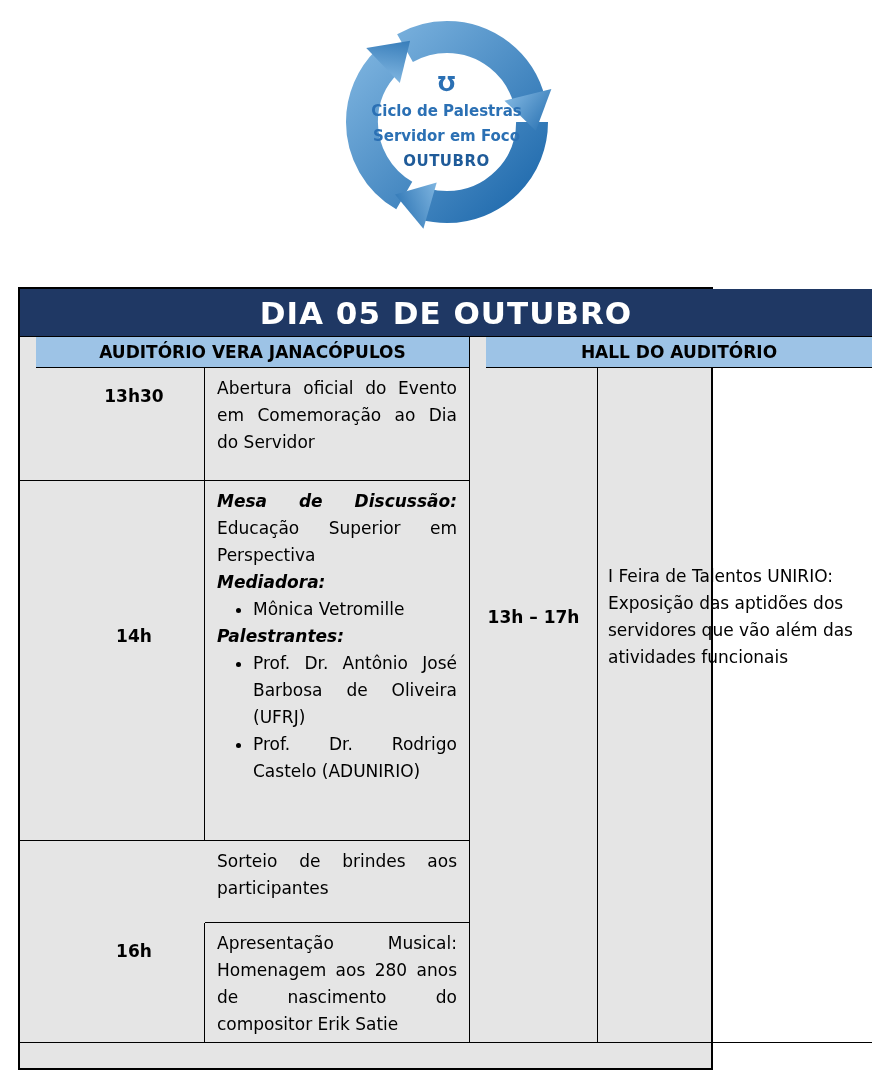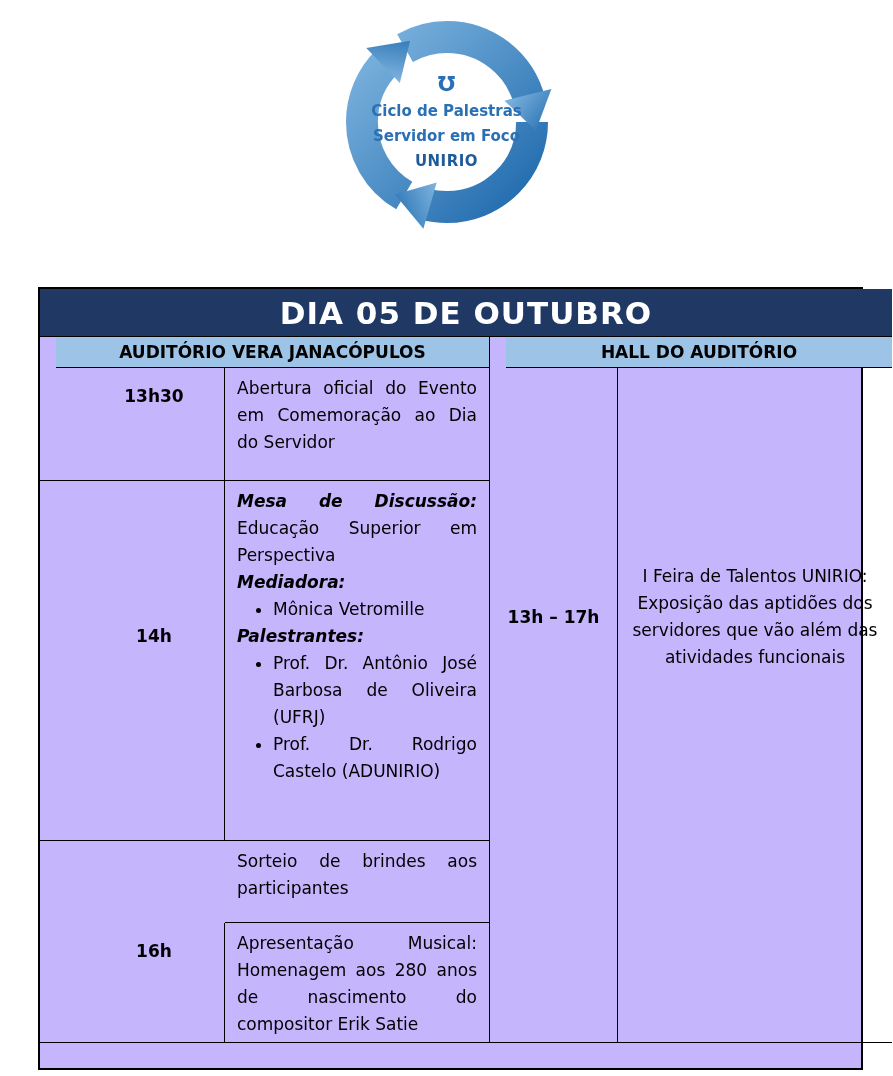--- a/index.html
+++ b/index.html
@@ -24,27 +24,27 @@
     display: flex; flex-direction: column; align-items: center; justify-content: center;
     text-align: center; gap: 7px; z-index: 2;
   }
   .logo-symbol { color: #2B70B4; font-size: 21px; font-weight: bold; line-height: 1; }
   .logo-line1 { color: #2B70B4; font-size: 15px; font-weight: bold; }
   .logo-line2 { color: #2B70B4; font-size: 15px; font-weight: bold; }
   .logo-line3 { color: #1F5B99; font-size: 15px; font-weight: bold; letter-spacing: 0.5px; }
 
   
   .schedule {
-    position: absolute; left: 38px; top: 287px;
-    width: 825px;
+    position: absolute; left: 18px; top: 287px;
+    width: 695px;
     display: grid;
     grid-template-columns: 185px 265px 128px 274px;
     grid-template-rows: 48px 31px 113px 360px 82px 120px 25px;
     border: 2px solid #000;
-    background: #c4b5fd;
+    background: #e5e5e5;
   }
   .title-cell {
     grid-column: 1 / 5; grid-row: 1;
     background: #1F3864; color: #fff;
     display: flex; align-items: center; justify-content: center;
     font-size: 31px; font-weight: bold; letter-spacing: 1px;
     border-bottom: 1px solid #000;
   }
   .sub {
     background: #9DC3E6; font-weight: bold; font-size: 17px;
@@ -81,21 +81,21 @@
     border-right: 1px solid #000; border-bottom: 1px solid #000;
     display: flex; justify-content: center; align-items: center;
     font-weight: bold; font-size: 17px; white-space: nowrap;
   }
   .right-time > span { transform: translateY(-88px); }
 
   .right-desc {
     grid-column: 4; grid-row: 3 / 7;
     border-bottom: 1px solid #000;
     display: flex; align-items: center;
-    padding: 0 10px; font-size: 17px; line-height: 27px; text-align: center;
+    padding: 0 10px; font-size: 17px; line-height: 27px;
   }
   .right-desc > div { transform: translateY(-88px); }
 
   .empty-row { grid-column: 1 / 5; grid-row: 7; }
 
   .r3 { grid-row: 3; } .r4 { grid-row: 4; } .r5 { grid-row: 5; } .r6 { grid-row: 6; }
 </style>
 </head>
 <body>
 
@@ -112,21 +112,21 @@
       <g fill="url(#ringGrad)">
         <polygon points="183,113 233,113 207,151" transform="rotate(106 120 120)"></polygon>
         <polygon points="183,113 233,113 207,151" transform="rotate(226 120 120)"></polygon>
         <polygon points="183,113 233,113 207,151" transform="rotate(346 120 120)"></polygon>
       </g>
     </svg>
     <div class="logo-text">
       <div class="logo-symbol">℧</div>
       <div class="logo-line1">Ciclo de Palestras</div>
       <div class="logo-line2">Servidor em Foco</div>
-      <div class="logo-line3">UNIRIO</div>
+      <div class="logo-line3">OUTUBRO</div>
     </div>
   </div>
 </div>
 
 <div class="schedule">
 
   <div class="title-cell">DIA 05 DE OUTUBRO</div>
 
   <div class="sub sub-left">AUDITÓRIO VERA JANACÓPULOS</div>
   <div class="sub sub-right">HALL DO AUDITÓRIO</div>

